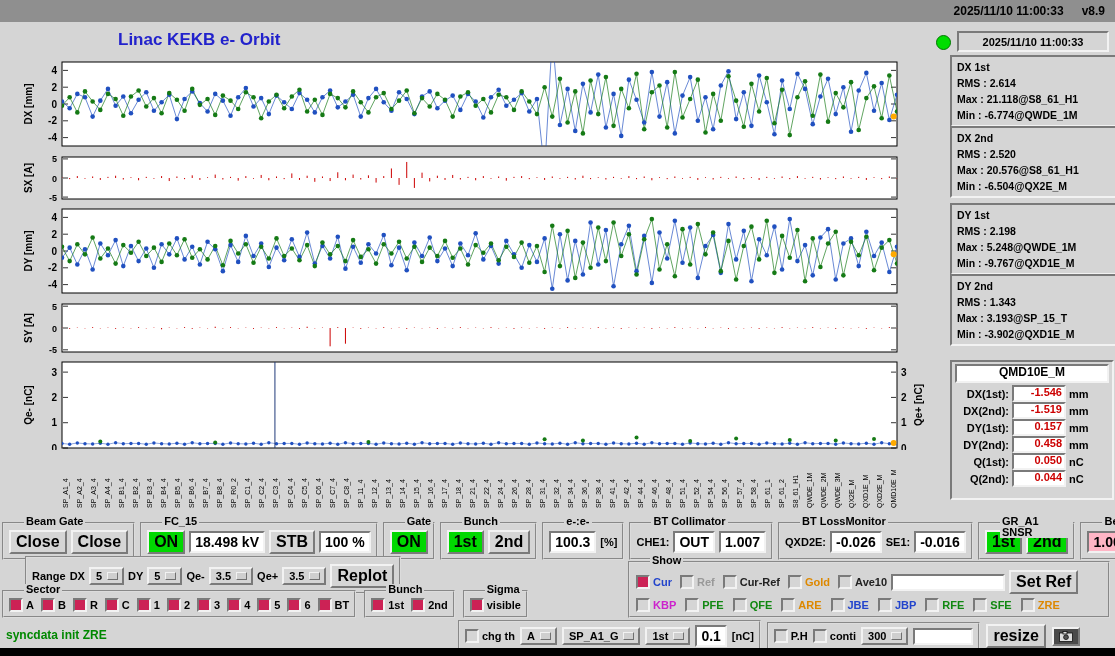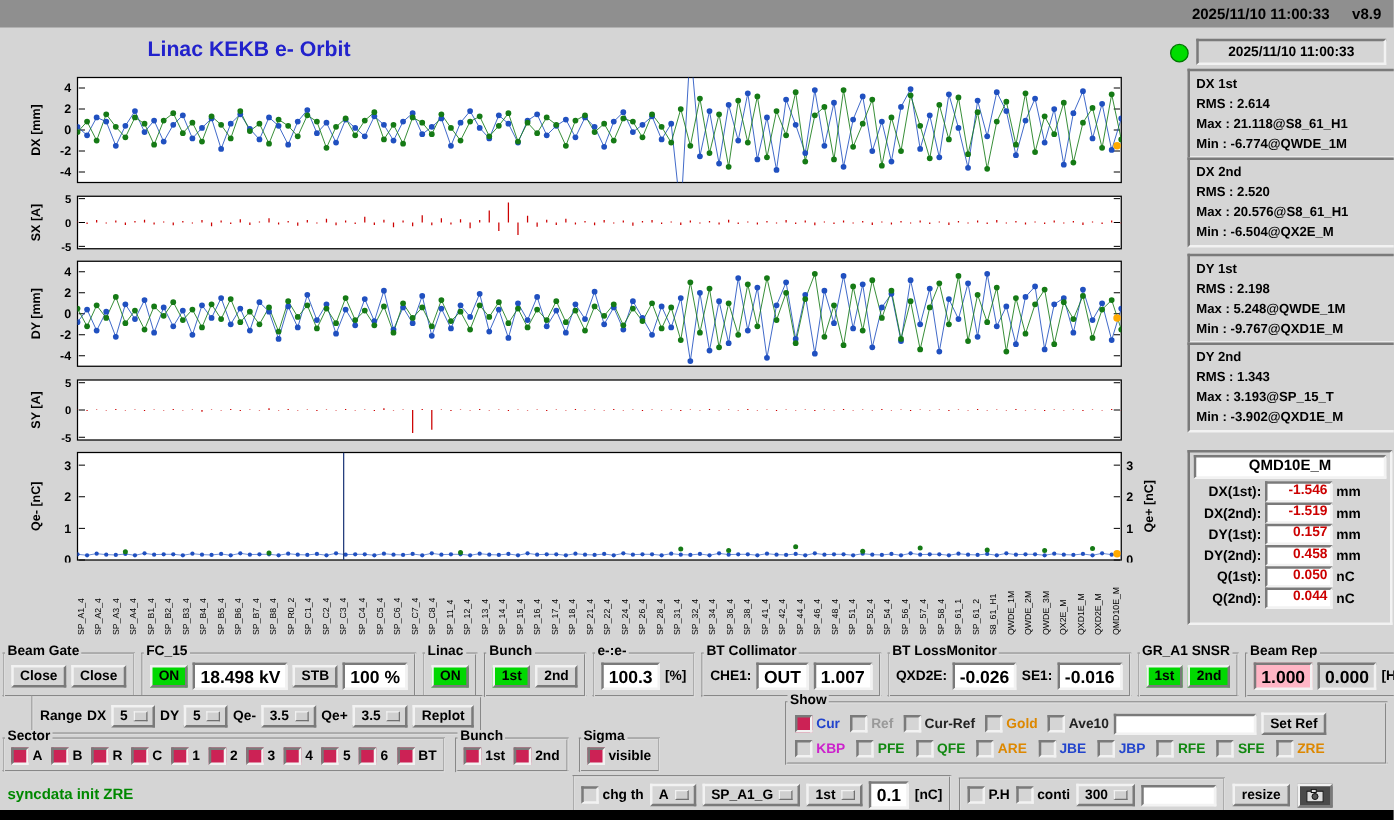--- a/index.html
+++ b/index.html
@@ -18,22 +18,22 @@
   .qmdrow .lbl{width:54px;text-align:right;}
   .qmdval{width:48px;height:13px;line-height:11px;background:#fff;color:#cc0000;text-align:right;padding-right:2px;font-size:11px;font-weight:bold;}
   #plots{position:absolute;left:0;top:0;width:945px;height:520px;}
   #xlabels{position:absolute;left:62px;top:450px;width:835px;height:58px;display:flex;justify-content:space-between;overflow:hidden;}
   .xlab{writing-mode:vertical-rl;transform:rotate(180deg);font-size:7px;line-height:1;white-space:nowrap;}
   .row1{position:absolute;left:2px;top:517px;width:1111px;display:flex;gap:5px;}
   .row2{position:absolute;left:2px;top:556px;display:flex;}
   .row3{position:absolute;left:2px;top:585px;display:flex;gap:8px;}
   .showbox{position:absolute;left:628px;top:556px;width:482px;}
   .grp{position:relative;border:2px groove #dcdcdc;padding:6px 5px 4px 5px;display:flex;align-items:center;gap:4px;margin-top:5px;background:#d5d5d5;}
-  .grp>.glabel{position:absolute;top:-8px;left:0;background:#d5d5d5;padding:0 2px;font-size:11px;font-weight:bold;line-height:11px;}
-  .btn{background:#d5d5d5;font-size:11px;font-weight:bold;padding:1px 5px;white-space:nowrap;cursor:default;}
+  .grp>.glabel{position:absolute;top:-8px;left:20px;background:#d5d5d5;padding:0 2px;font-size:11px;font-weight:bold;line-height:11px;}
+  .btn{background:#d5d5d5;font-size:16px;font-weight:bold;padding:1px 5px;white-space:nowrap;cursor:default;}
   .btn.on{background:#00d800;}
   .disp{background:#fff;font-size:14px;font-weight:bold;padding:1px 4px;white-space:nowrap;text-align:center;}
   .disp.gray{background:#d5d5d5;}
   .disp.pink{background:#ffb5c5;}
   .slabel{font-size:11px;font-weight:bold;white-space:nowrap;}
   .cbitem{display:inline-flex;align-items:center;gap:3px;font-size:11px;font-weight:bold;white-space:nowrap;}
   .cb{width:10px;height:10px;background:#d5d5d5;border:2px solid;border-color:#7a7a7a #f2f2f2 #f2f2f2 #7a7a7a;flex:0 0 auto;}
   .cb.on{background:#cc2255;}
   .dd{background:#d5d5d5;display:inline-flex;align-items:center;gap:5px;font-size:11px;font-weight:bold;padding:1px 4px 1px 5px;white-space:nowrap;}
   .ddarrow{width:9px;height:6px;background:#cfcfcf;border:1px solid;border-color:#f2f2f2 #707070 #707070 #f2f2f2;display:inline-block;}
@@ -1087,21 +1087,21 @@
     <span class="btn raised">Close</span>
   </div>
   <div class="grp">
     <span class="glabel">FC_15</span>
     <span class="btn raised on">ON</span>
     <span class="disp sunken">18.498 kV</span>
     <span class="btn raised">STB</span>
     <span class="disp sunken">100 %</span>
   </div>
   <div class="grp">
-    <span class="glabel">Linac</span>
+    <span class="glabel">Gate</span>
     <span class="btn raised on">ON</span>
   </div>
   <div class="grp">
     <span class="glabel">Bunch</span>
     <span class="btn raised on">1st</span>
     <span class="btn raised">2nd</span>
   </div>
   <div class="grp">
     <span class="glabel">e-:e-</span>
     <span class="disp sunken">100.3</span>

